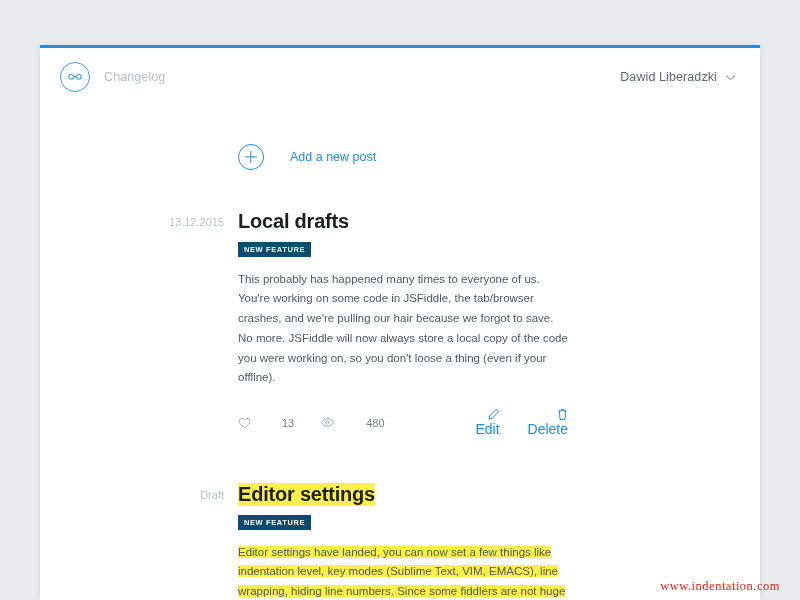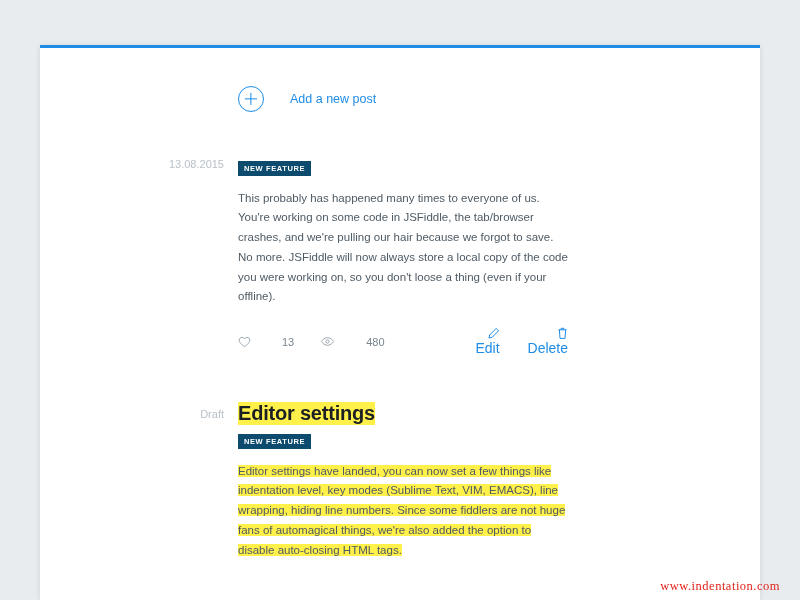--- a/index.html
+++ b/index.html
@@ -185,28 +185,44 @@
   }
 </style>
 </head>
 <body>
 
 <div id="page">
 
   <div class="card">
     <div class="card-topbar"></div>
 
+    <div class="header">
+      <div class="logo">
+        <svg width="16" height="10" viewBox="0 0 16 10">
+          <path d="M4.2 2.2c1.6 0 2.3 2.6 3.8 2.6s2.2-2.6 3.8-2.6c1.4 0 2.4 1.1 2.4 2.5s-1 2.5-2.4 2.5C10.2 7.2 9.5 4.6 8 4.6S5.8 7.2 4.2 7.2C2.8 7.2 1.8 6.1 1.8 4.7S2.8 2.2 4.2 2.2z" fill="none" stroke="#3aa0ea" stroke-width="1.1"></path>
+        </svg>
+      </div>
+      <div class="brand-title">Changelog</div>
+      <div class="header-spacer"></div>
+      <div class="user-name">Dawid Liberadzki</div>
+      <div class="chev">
+        <svg width="11" height="7" viewBox="0 0 11 7">
+            <path d="M1 1.3L5.5 5.6 10 1.3" fill="none" stroke="#9aa5ae" stroke-width="1.1"></path>
+          </svg>
+      </div>
+    </div>
 
     <div class="addpost">
       <div class="plus-circle"></div>
       <div class="addpost-label">Add a new post</div>
     </div>
 
     <div class="post">
-      <div class="post-date">13.08.2015</div>
+      <div class="post-date">13.12.2015</div>
+      <h2 class="post-title">Local drafts</h2>
       <div class="badge-wrap">
         <span class="badge">NEW FEATURE</span>
       </div>
       <p class="post-body">This probably has happened many times to everyone of us. You're working on some code in JSFiddle, the tab/browser crashes, and we're pulling our hair because we forgot to save. No more. JSFiddle will now always store a local copy of the code you were working on, so you don't loose a thing (even if your offline).</p>
 
       <div class="post-footer">
         <div class="stat">
           <span>
             <svg width="13" height="12" viewBox="0 0 13 12">
                 <path d="M6.5 10.6S1.2 7.4 1.2 4.2c0-1.6 1.2-2.8 2.7-2.8 1 0 1.9.5 2.6 1.5.7-1 1.6-1.5 2.6-1.5 1.5 0 2.7 1.2 2.7 2.8 0 3.2-5.3 6.4-5.3 6.4z" fill="none" stroke="#9aa5ae" stroke-width="1"></path>

